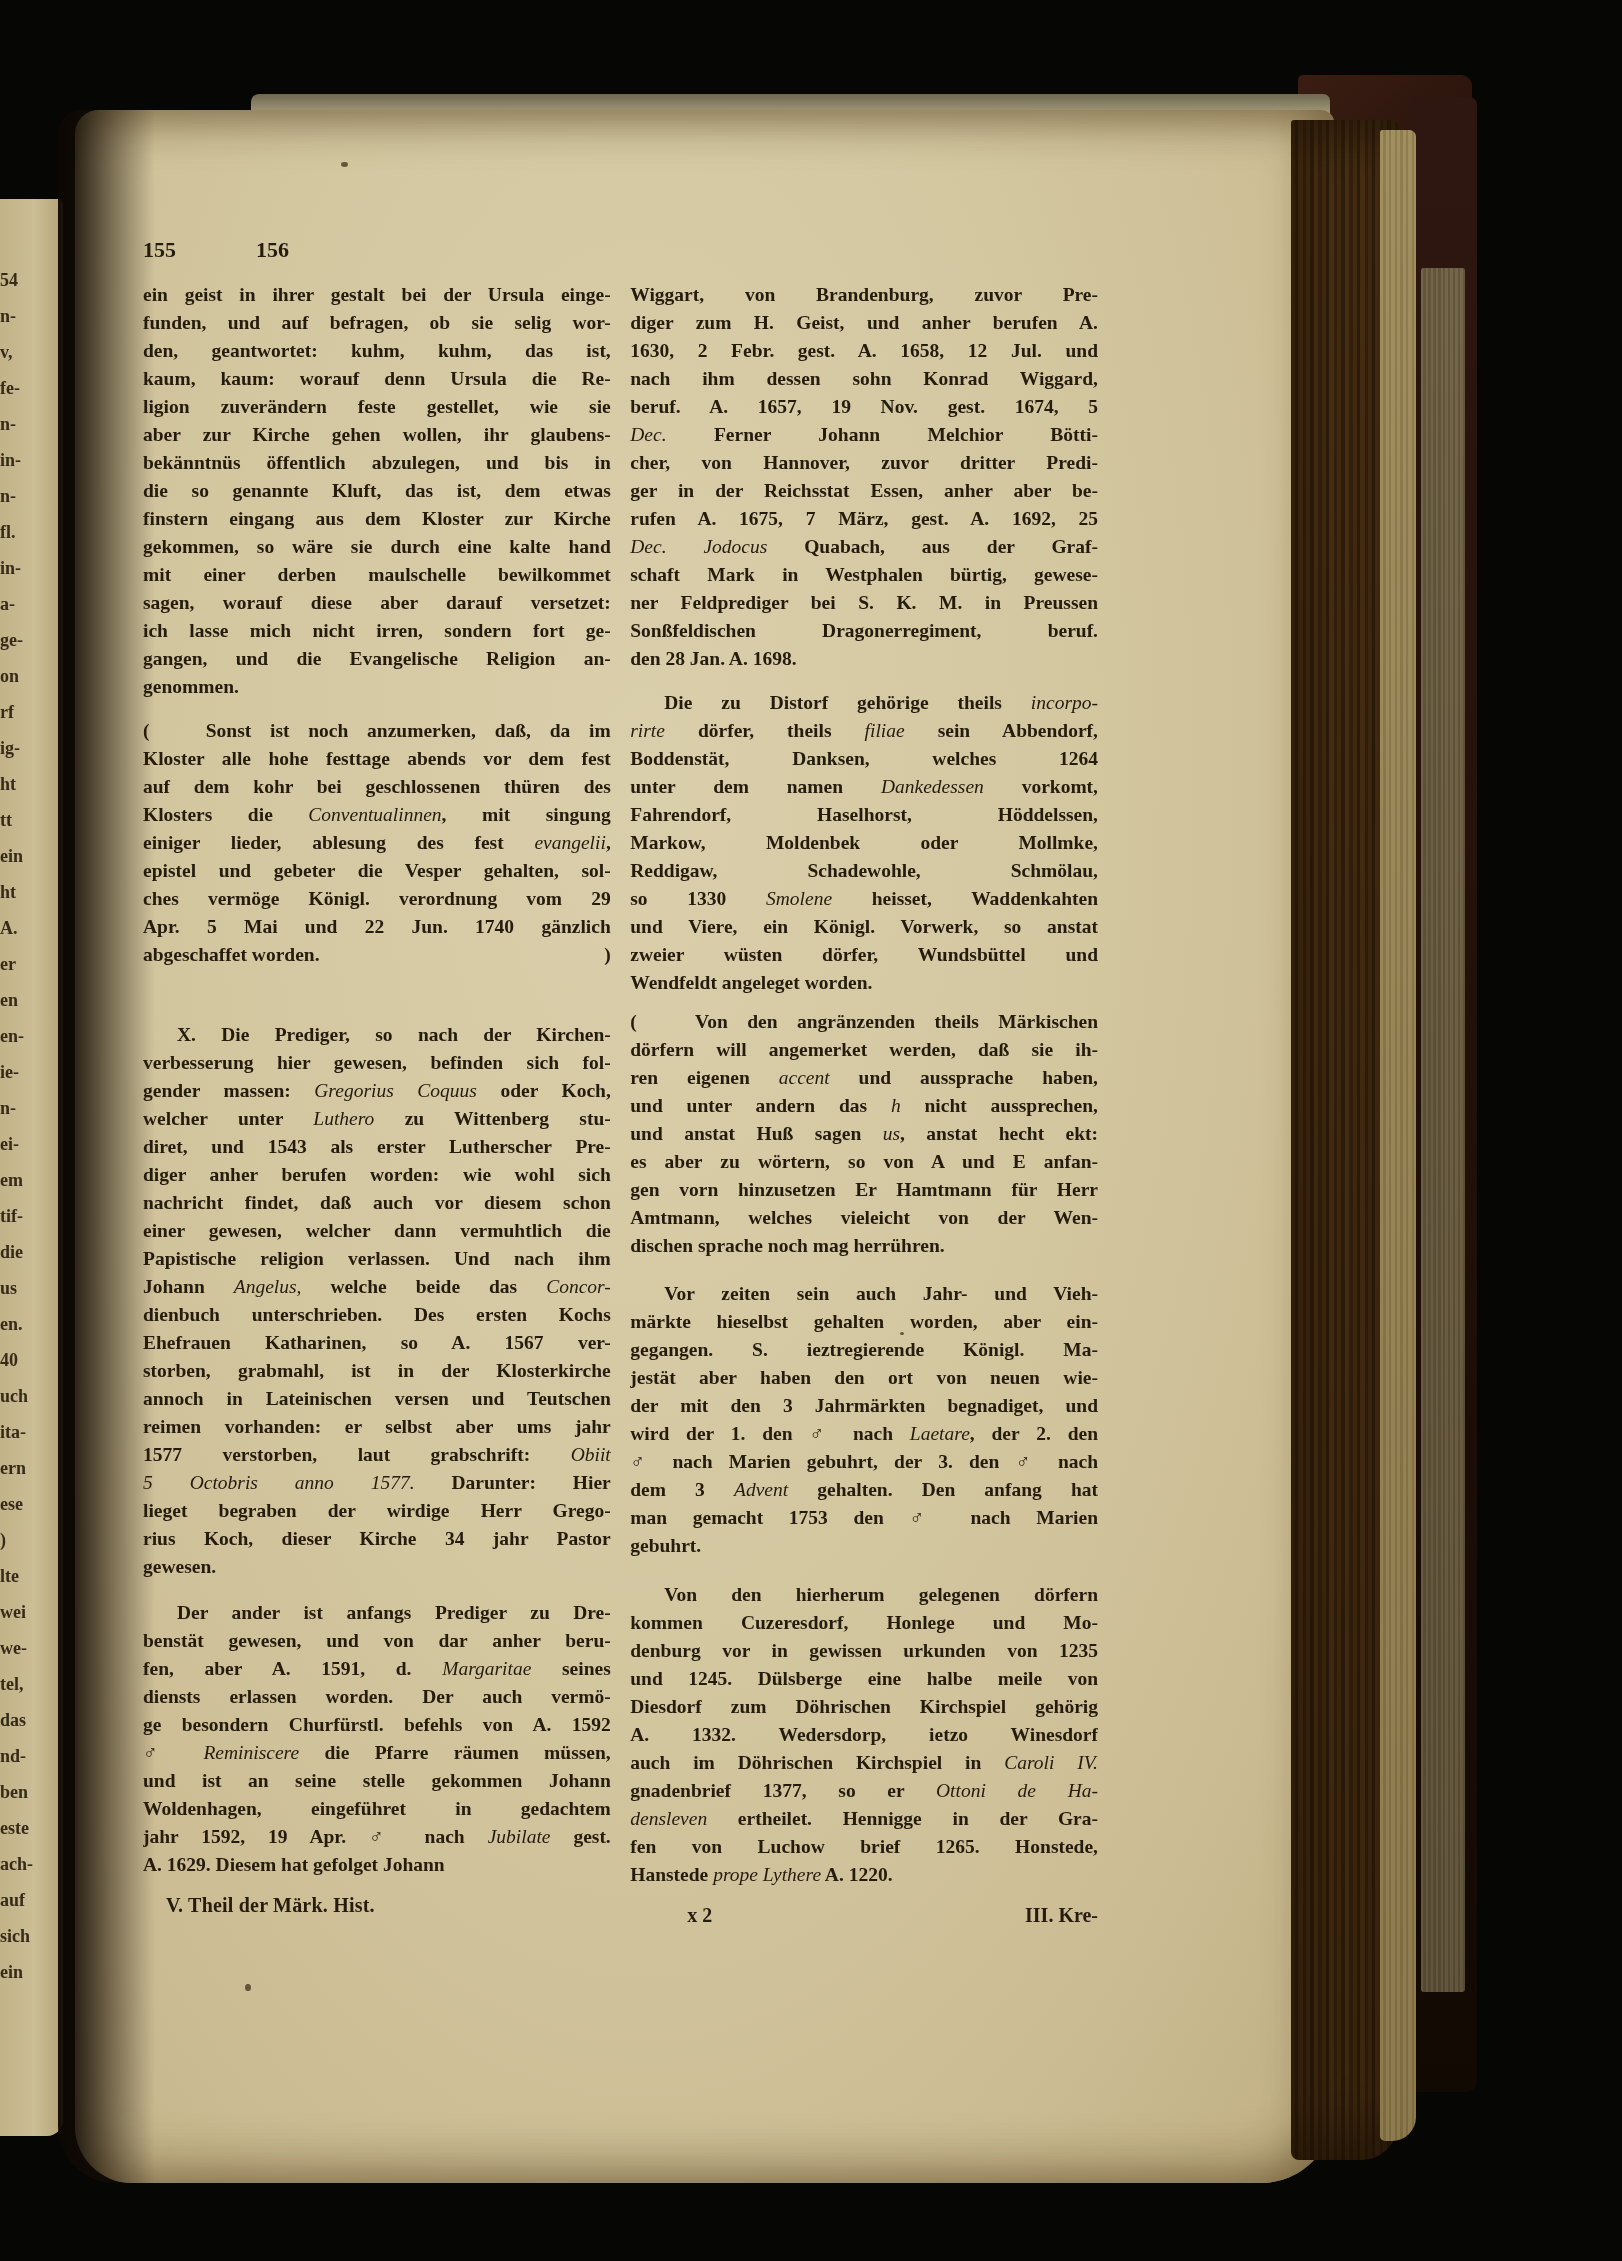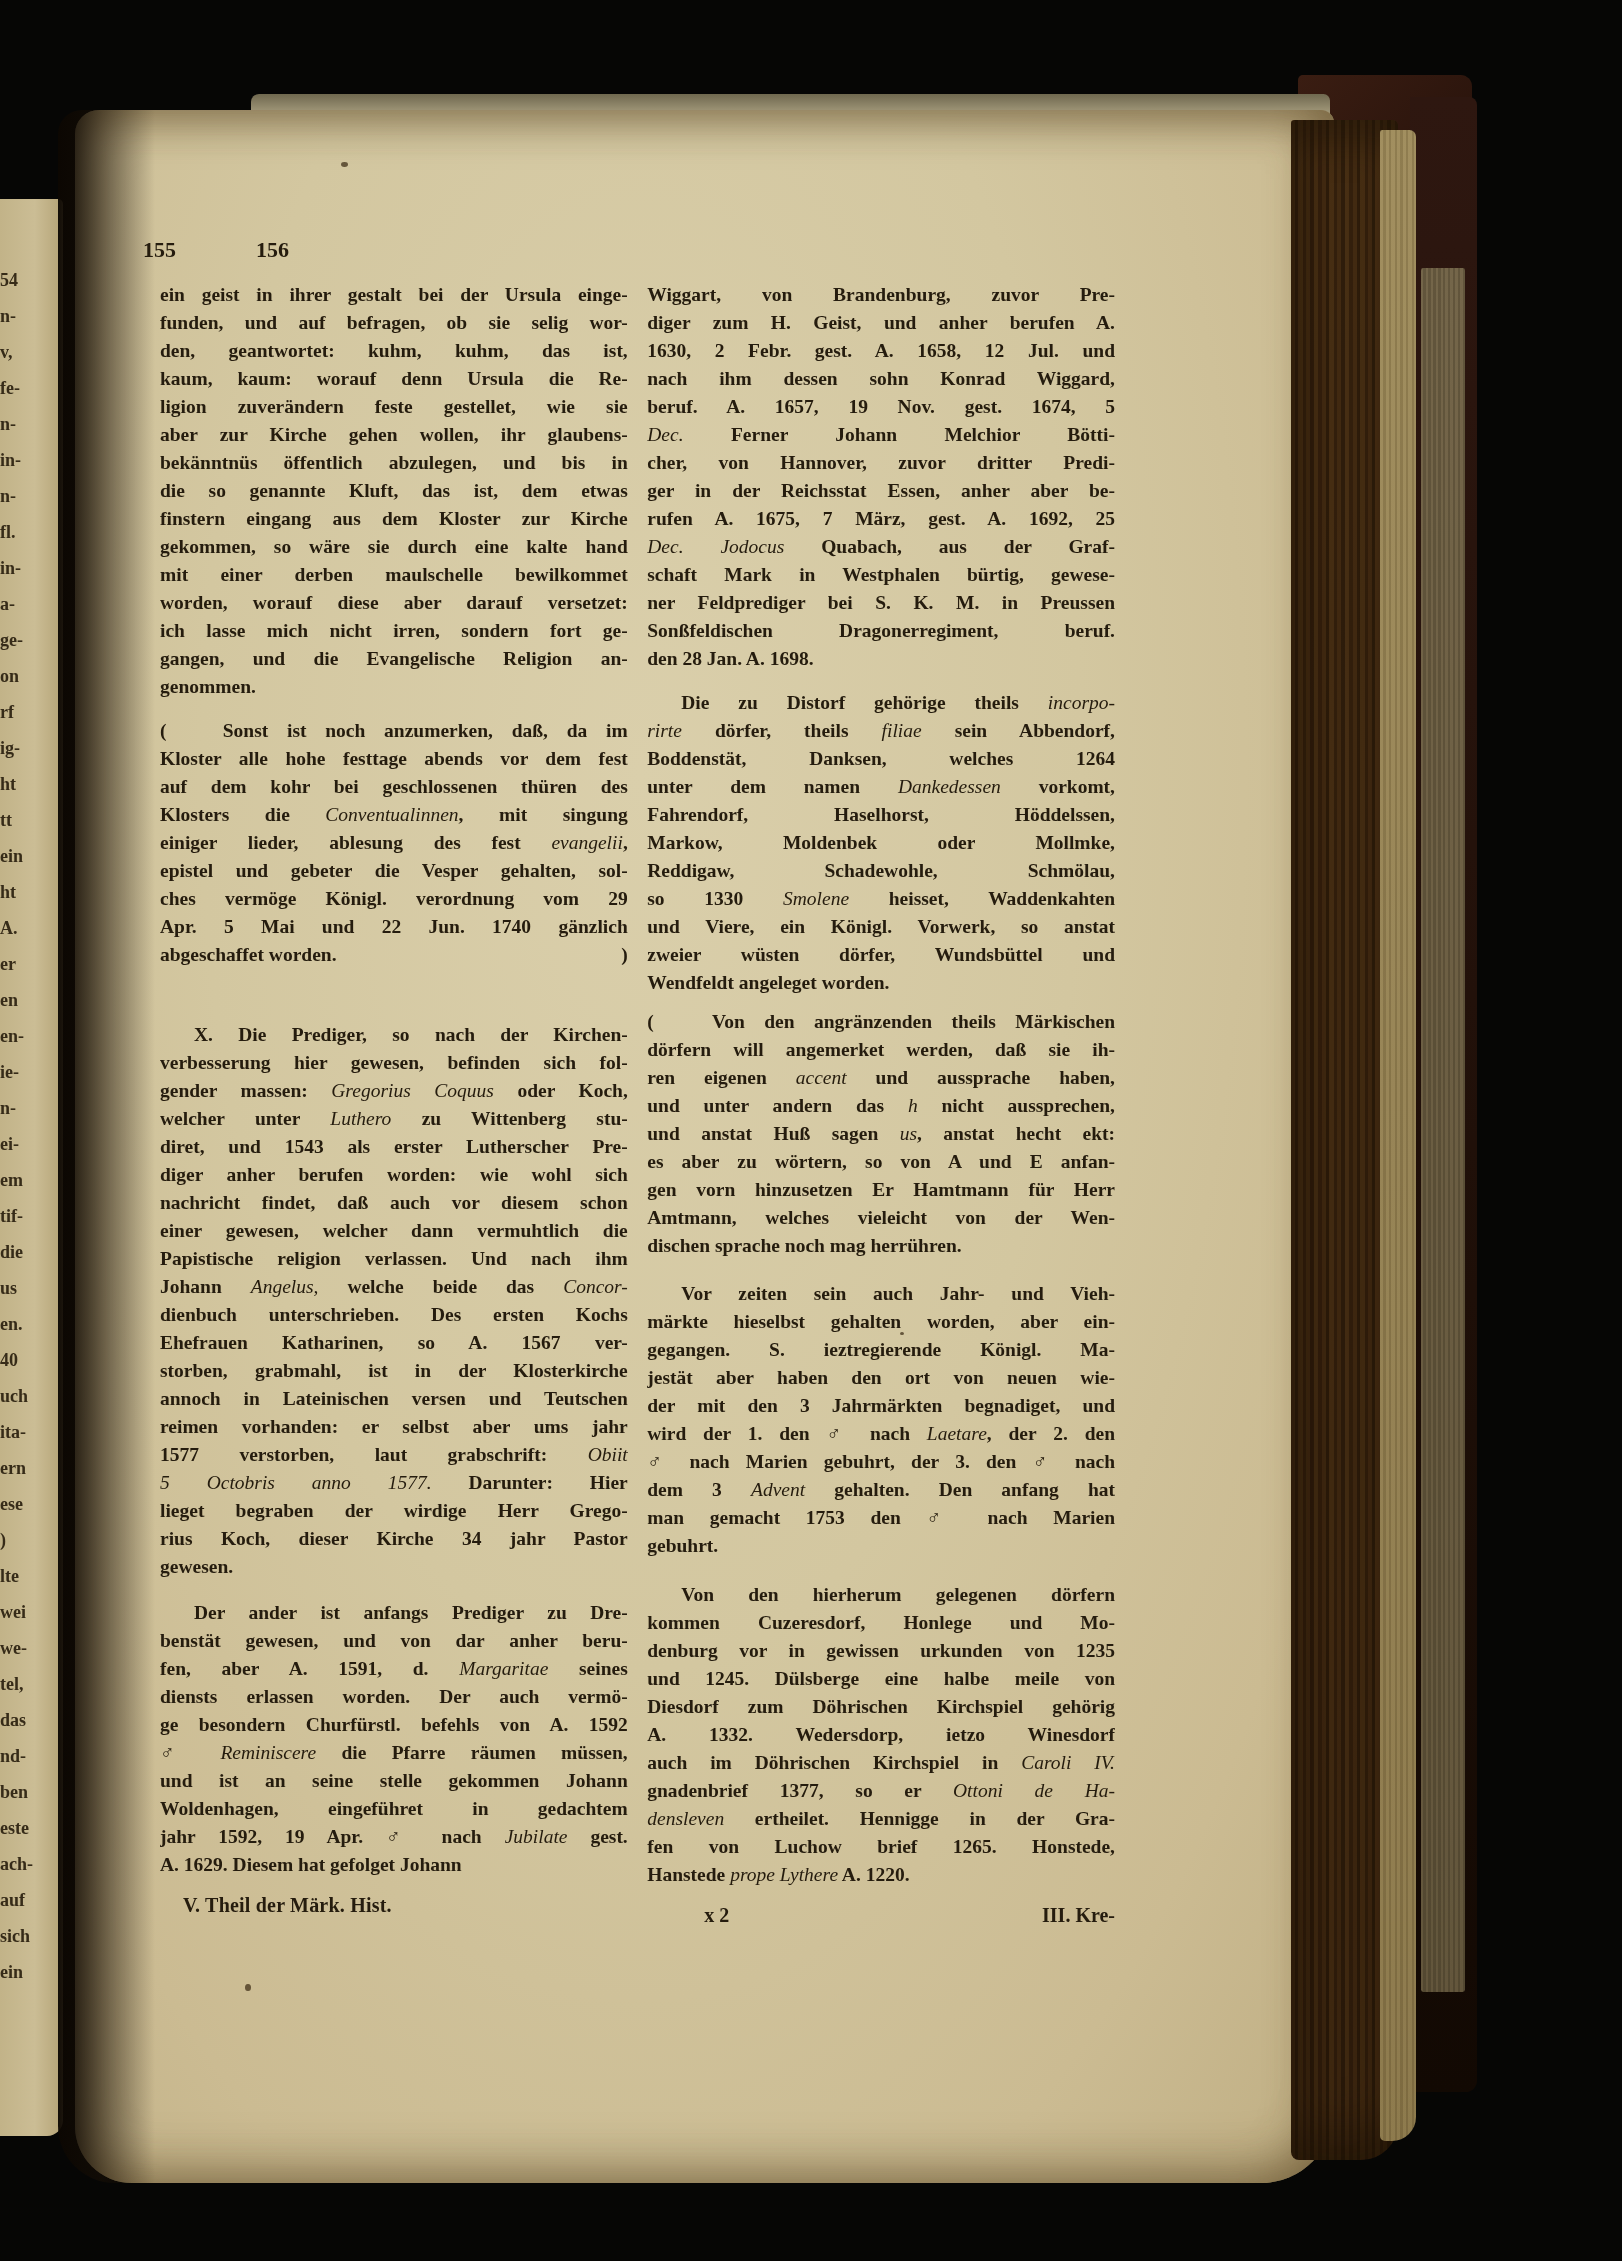--- a/index.html
+++ b/index.html
@@ -77,21 +77,21 @@
   .header-row{
     position:absolute;left:143px;top:237px;width:955px;
     display:flex;align-items:flex-end;
     font-weight:700;font-size:22px;color:#251c0e;
   }
   .header-row .pn{width:73px;}
   .header-row .pn.r{text-align:right;}
   .header-row .ttl{flex:1;text-align:center;letter-spacing:0.4px;}
 
   .columns{
-    position:absolute;left:160px;top:281px;width:955px;
+    position:absolute;left:143px;top:281px;width:955px;
     display:flex;gap:19.5px;color:#251c0e;
   }
   .col{width:468px;}
   .para{margin:0;}
   .line{
     font-weight:700;font-size:19.5px;line-height:28px;height:28px;
     overflow:hidden;text-align:justify;text-align-last:justify;
     color:#251c0e;
   }
   .line.last{text-align-last:left;}
@@ -190,21 +190,21 @@
           <div class="line"><span>funden, und auf befragen, ob sie selig wor-</span></div>
           <div class="line"><span>den, geantwortet: kuhm, kuhm, das ist,</span></div>
           <div class="line"><span>kaum, kaum: worauf denn Ursula die Re-</span></div>
           <div class="line"><span>ligion zuverändern feste gestellet, wie sie</span></div>
           <div class="line"><span>aber zur Kirche gehen wollen, ihr glaubens-</span></div>
           <div class="line"><span>bekänntnüs öffentlich abzulegen, und bis in</span></div>
           <div class="line"><span>die so genannte Kluft, das ist, dem etwas</span></div>
           <div class="line"><span>finstern eingang aus dem Kloster zur Kirche</span></div>
           <div class="line"><span>gekommen, so wäre sie durch eine kalte hand</span></div>
           <div class="line"><span>mit einer derben maulschelle bewilkommet</span></div>
-          <div class="line"><span>worden, worauf diese aber darauf versetzet:</span></div>
+          <div class="line"><span>sagen, worauf diese aber darauf versetzet:</span></div>
           <div class="line"><span>ich lasse mich nicht irren, sondern fort ge-</span></div>
           <div class="line"><span>gangen, und die Evangelische Religion an-</span></div>
           <div class="line last"><span>genommen.</span></div>
         </div>
         <div class="para" style="margin-top: 16px;">
           <div class="line"><span>(&nbsp;&nbsp;&nbsp;Sonst ist noch anzumerken, daß, da im</span></div>
           <div class="line"><span>Kloster alle hohe festtage abends vor dem fest</span></div>
           <div class="line"><span>auf dem kohr bei geschlossenen thüren des</span></div>
           <div class="line"><span>Klosters die </span><span class="roman">Conventualinnen</span><span>, mit singung</span></div>
           <div class="line"><span>einiger lieder, ablesung des fest </span><span class="roman">evangelii</span><span>,</span></div>

